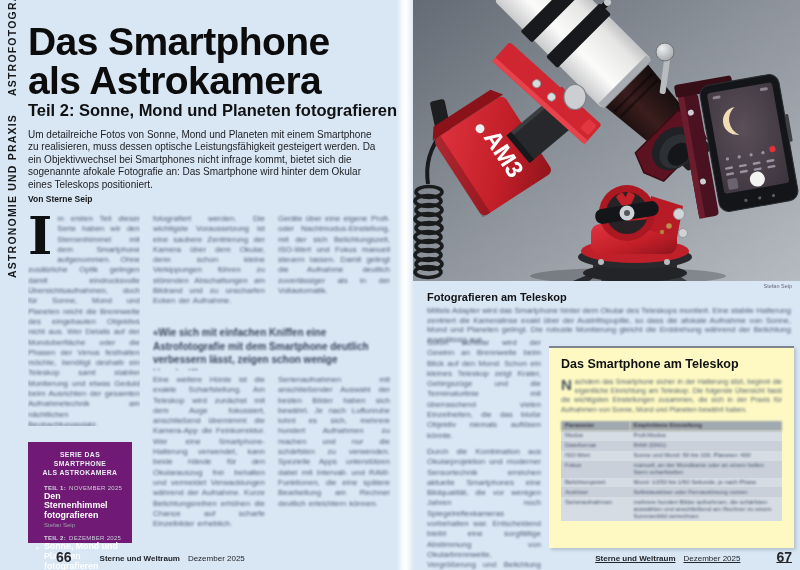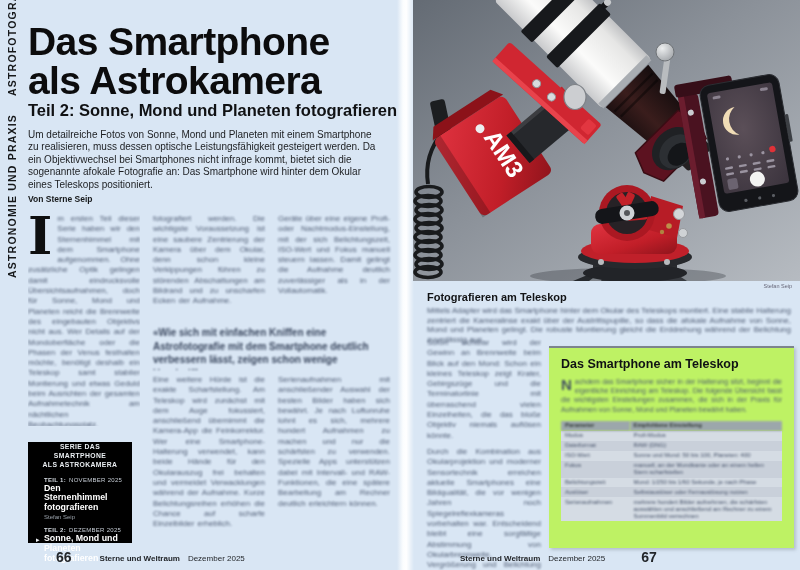--- a/index.html
+++ b/index.html
@@ -54,21 +54,21 @@
     filter:none;
   }
   .pullquote{
     font-size:10px;line-height:13.5px;font-weight:bold;color:#303d55;
     filter:blur(1.15px);opacity:.95;text-align:left;
   }
 
   
   .seriesbox{
     left:28px;top:442px;width:104px;height:101px;
-    background:#000000;color:#fff;padding:0 8px 6px 8px;box-sizing:border-box;
+    background:#701a75;color:#fff;padding:8px 8px 6px 8px;box-sizing:border-box;
   }
   .seriesbox .sb-title{
     text-align:center;font-size:6.8px;font-weight:bold;letter-spacing:.4px;
     color:#e9edf1;line-height:1.35;margin-bottom:7px;
   }
   .sb-item{position:relative;padding-left:8px;margin-bottom:7px;}
   .sb-part{font-size:6px;letter-spacing:.3px;color:#c7ced6;margin-bottom:1px;}
   .sb-part b{font-weight:bold;color:#d4dae1;margin-right:3px;}
   .sb-name{font-size:8.8px;font-weight:bold;line-height:1.12;color:#ffffff;}
   .sb-author{font-size:6px;color:#9aa2ab;margin-top:1px;}
@@ -77,21 +77,21 @@
   
   .photo{left:413px;top:0;width:387px;height:281px;}
   .credit{left:600px;top:283px;width:192px;text-align:right;font-size:5.5px;color:#667;}
   .cap-title{left:427px;top:291px;font-size:11px;font-weight:bold;color:#121315;}
   .cap-text{left:427px;top:306px;width:364px;font-size:8px;line-height:9.6px;text-align:justify;}
 
   .rcol{left:427px;top:338px;width:114px;}
 
   .infobox{
     left:549px;top:346px;width:245px;height:202px;box-sizing:border-box;
-    background:#bef264;border-top:2px solid #7d848d;
+    background:#fef9c3;border-top:2px solid #7d848d;
     box-shadow:2px 2px 3px rgba(110,120,135,.35);
     padding:9px 12px 8px 12px;
   }
   .ib-title{font-size:12.5px;font-weight:bold;color:#101214;margin:0 0 6px 0;}
   .ib-body{font-size:7px;line-height:9.2px;text-align:justify;}
   .ib-drop{float:left;font-size:15px;line-height:15px;font-weight:bold;margin-right:3px;}
   .ib-table{width:100%;border-collapse:collapse;margin-top:7px;table-layout:fixed;}
   .ib-table td,.ib-table th{
     font-size:6px;line-height:1.16;text-align:left;vertical-align:top;
     padding:1.5px 4px;font-weight:normal;
@@ -100,21 +100,21 @@
   .ib-table .c1{width:31%;}
   .r-a{background:#d5dce4;}
   .r-b{background:#c9d0da;}
   .tbl-blur{filter:blur(.8px);color:#3c4860;opacity:.95;}
 
   
   .footer{top:549px;font-size:8px;color:#23262a;}
   .footer .pn{font-size:14px;font-weight:bold;vertical-align:-1px;margin-left:28px;}
   .footer .mag{font-weight:bold;padding-left:20px;}
   .footer.fl{left:28px;}
-  .footer.fr{left:440px;width:352px;}
+  .footer.fr{left:440px;width:352px;text-align:right;text-decoration:underline;}
   .footer .sep{display:inline-block;width:8px;}
 </style>
 </head>
 <body>
 
 <div class="abs gutter"></div>
 
 <div class="abs vstrip">
   <span>ASTRONOMIE UND PRAXIS</span>
   <span class="seg2">ASTROFOTOGRAFIE</span>

